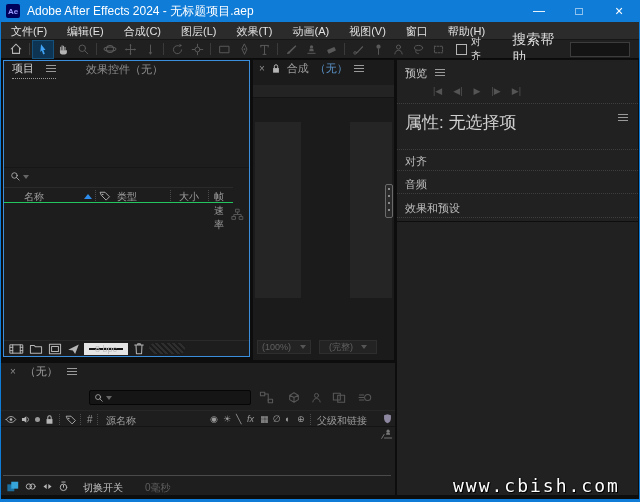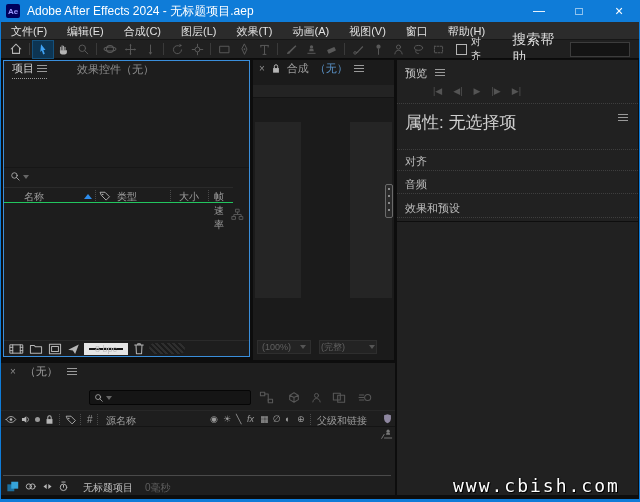--- a/index.html
+++ b/index.html
@@ -26,21 +26,21 @@
   .ghost{opacity:.38}
   .t{stroke:#b5b5b5;fill:none;stroke-width:1.2;stroke-linecap:round;stroke-linejoin:round}
   .f{fill:#b5b5b5;stroke:none}
   .cb{width:9px;height:9px;border:1px solid #b5b5b5;background:transparent;flex:0 0 auto}
   .ham{width:10px;height:7px;background:repeating-linear-gradient(to bottom,#9a9a9a 0 1px,transparent 1px 3px)}
   .tri-up{width:0;height:0;border-left:4px solid transparent;border-right:4px solid transparent;border-bottom:5px solid #2d8ceb}
   .caret{width:0;height:0;border-left:3px solid transparent;border-right:3px solid transparent;border-top:4px solid #666}
   .vsep{width:1px;height:11px;border-left:1px dotted #4a4a4a}
   .project{left:2px;top:60px;width:247px;height:297px;border:1px solid #3a8edb;background:#1d1d1d}
   .tabrow{display:flex;align-items:center;height:17px;padding-left:8px;font-size:11px}
-  .tab-active{color:#d6d6d6;display:flex;align-items:center;gap:3px;border-bottom:1px dotted #9a9a9a;padding-bottom:2px}
+  .tab-active{color:#d6d6d6;display:flex;align-items:center;gap:12px;border-bottom:1px dotted #9a9a9a;padding-bottom:2px}
   .tab-idle{color:#8c8c8c}
   .dotline{border-top:1px dotted #3e3e3e}
   .sbox{background:#151515;border:1px solid #060606;border-radius:2px}
   .coltext{font-size:10px;color:#9d9d9d}
   .sidebar{left:396px;top:60px;width:241px;height:435px;background:#212121}
   .sideitem{font-size:11px;color:#bdbdbd}
   .timeline{left:0;top:363px;width:394px;height:132px;background:#1e1e1e}
   .glyphico{font-size:9px;color:#9a9a9a;line-height:11px}
   .btn{background:#232323;border:1px solid #3f3f3f;border-radius:2px;color:#b0b0b0;font-size:10px;
        display:flex;align-items:center;justify-content:center}
@@ -278,21 +278,21 @@
       <span class="ham"></span>
     </div>
     <div class="a" style="left:0;top:25px;right:0;height:13px;background:#232323;border-bottom:1px solid #141414"></div>
     <div class="a" style="left:2px;top:62px;width:46px;height:176px;background:#252525"></div>
     <div class="a" style="left:97px;top:62px;width:42px;height:176px;background:#252525"></div>
 
     <div class="a" style="left:4px;top:280px;width:54px;height:14px;background:#232323;border:1px solid #2e2e2e;display:flex;align-items:center;justify-content:space-between;padding:0 4px">
       <span style="font-size:9px;color:#606060">(100%)</span>
       <span class="caret" style="border-top-color:#555"></span>
     </div>
-    <div class="a" style="left:66px;top:280px;width:58px;height:14px;background:#232323;border:1px solid #2e2e2e;display:flex;align-items:center;justify-content:space-between;padding:0 1px">
+    <div class="a" style="left:66px;top:280px;width:58px;height:14px;background:#232323;border:1px solid #2e2e2e;display:flex;align-items:center;justify-content:space-between;padding:0 9px">
       <span style="font-size:9px;color:#606060">(完整)</span>
       <span class="caret" style="border-top-color:#555"></span>
     </div>
 
     <div class="a" style="left:132px;top:124px;width:8px;height:34px;border:1px solid #6a6a6a;border-radius:2px;background:#2a2a2a;display:flex;justify-content:center;align-items:center">
       <div style="width:2px;height:26px;background:repeating-linear-gradient(to bottom,#8a8a8a 0 2px,transparent 2px 7px)"></div>
     </div>
   </div>
 
   <div class="a sidebar">
@@ -410,19 +410,19 @@
         <circle class="t" cx="6" cy="7.5" r="3.2"></circle>
         <circle class="t" cx="10.5" cy="7.5" r="3.2"></circle>
       </svg>
     <svg class="a" style="left:40px;top:117px" width="13" height="13" viewBox="0 0 16 15">
         <path class="f" d="M7 4.5 3 7.5l4 3zM9 4.5l4 3-4 3z"></path>
       </svg>
     <svg class="a" style="left:56px;top:117px" width="13" height="13" viewBox="0 0 16 15">
         <circle class="t" cx="8" cy="8.5" r="4"></circle>
         <path class="t" d="M8 8.5V5.8M6 2h4"></path>
       </svg>
-    <span class="a" style="left:82px;top:118px;font-size:10px;color:#c2c2c2">无标题项目</span>
+    <span class="a" style="left:82px;top:118px;font-size:10px;color:#c2c2c2">切换开关</span>
     <span class="a" style="left:144px;top:118px;font-size:10px;color:#5e5e5e">0毫秒</span>
   </div>
 
   <div class="a watermark" style="left:452px;top:475px">www.cbish.com</div>
 
 </div>
 
 </body></html>

